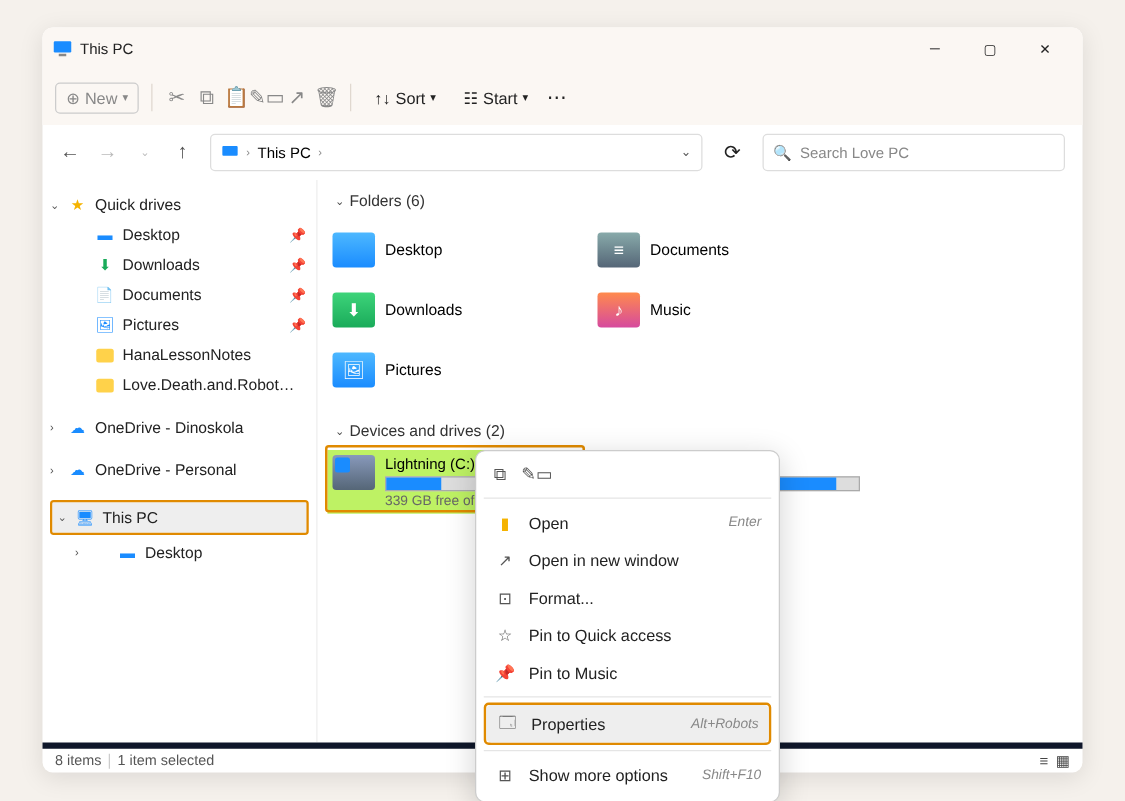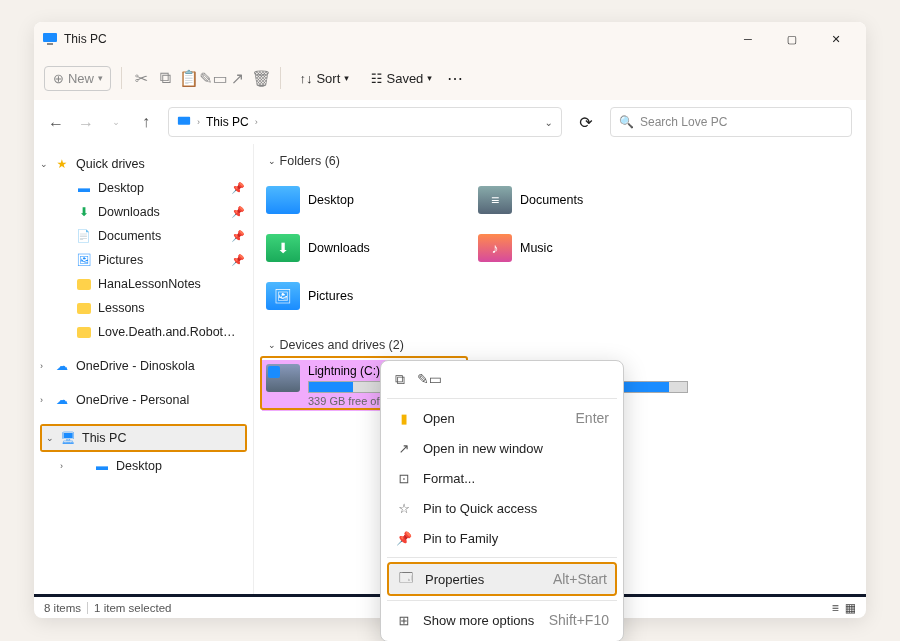--- a/index.html
+++ b/index.html
@@ -61,46 +61,46 @@
   .f-pic { background: linear-gradient(#4db8ff,#1a8cff); position: relative; }
   .f-doc { background: linear-gradient(#8aa,#567); }
   .f-mus { background: linear-gradient(#ff8a4d,#d64a9e); }
   .f-vid { background: linear-gradient(#a64dff,#6a1aff); }
   .playcirc { background: #fff; width: 12px; height: 12px; border-radius: 50%; display: flex; align-items: center; justify-content: center; color: #6a1aff; font-size: 7px; }
   .f-label { font-size: 12.5px; }
 
   .drives-wrap { position: relative; }
   .drive-hl { position: absolute; left: -2px; top: -4px; width: 208px; height: 54px; border: 2px solid #e08a00; border-radius: 3px; pointer-events: none; z-index: 2; }
   .drive { width: 200px; display: flex; gap: 8px; padding: 4px; }
-  .drive.sel { background: #f0abfc; justify-content: flex-end; }
+  .drive.sel { background: #bef264; justify-content: flex-end; }
   .drv-icon { width: 34px; height: 28px; background: linear-gradient(#89b,#567); border-radius: 3px; position: relative; }
   .drv-icon::after { content: ""; position: absolute; left: 2px; top: 2px; width: 12px; height: 12px; background: #1a8cff; border-radius: 2px; }
   .drv-body { flex: 1; min-width: 0; }
   .drv-name { font-size: 12px; margin-bottom: 3px; }
   .drv-bar { height: 12px; background: #ddd; border: 1px solid #aaa; position: relative; margin-bottom: 2px; }
   .drv-bar .fill { position: absolute; left: 0; top: 0; height: 100%; }
   .blue-fill { background: #1a8cff; }
   .drv-sub { font-size: 11px; color: #666; }
   .drive2 { position: absolute; left: 230px; top: 0; width: 200px; }
   .drive2 .drv-bar .fill { width: 130px; }
 
   
   .ctx { position: absolute; left: 380px; top: 360px; width: 244px; background: #fff; border: 1px solid #ccc; border-radius: 8px; box-shadow: 0 6px 24px rgba(0,0,0,0.18); padding: 6px; z-index: 50; }
   .ctx-top { display: flex; gap: 12px; padding: 4px 8px 6px; }
   .ctx-top div { color: #555; font-size: 14px; }
   .ctx-sep { height: 1px; background: #e5e5e5; margin: 4px 0; }
   .ctx-row { display: flex; align-items: center; height: 30px; padding: 0 8px; font-size: 13px; color: #222; border-radius: 4px; position: relative; }
   .ctx-row.hov { background: #eee; }
   .ctx-ic { width: 18px; margin-right: 10px; color: #555; font-size: 13px; display: flex; justify-content: center; }
   .ctx-ic.yf { color: #f5b301; }
-  .ctx-short { margin-left: auto; font-size: 14px; color: #888; }
+  .ctx-short { margin-left: auto; font-size: 11px; color: #888; font-style: italic; }
   .prop-hl { border: 2px solid #e08a00; border-radius: 4px; margin: 2px 0; }
 
   
-  .status { height: 24px; border-top: 3px solid #0f172a; display: flex; align-items: center; padding: 0 10px; font-size: 11.5px; color: #555; gap: 6px; }
+  .status { height: 24px; border-top: 5px solid #0f172a; display: flex; align-items: center; padding: 0 10px; font-size: 11.5px; color: #555; gap: 6px; }
   .status .vsep { width: 1px; height: 12px; background: #ccc; }
   .view-ic { margin-left: auto; display: flex; gap: 6px; color: #444; font-size: 12px; }
 </style>
 </head>
 <body>
 
 <div class="window">
 
   <div class="titlebar">
     <svg class="ic" viewBox="0 0 16 16">
@@ -129,21 +129,21 @@
     <div class="tb-ic">↗</div>
     <div class="tb-ic">🗑</div>
     <div class="tb-sep"></div>
     <div class="tb-btn dark">
         <span>↑↓</span>
         <span>Sort</span>
         <span style="font-size:9px">▾</span>
       </div>
     <div class="tb-btn dark">
         <span>☷</span>
-        <span>Saved</span>
+        <span>Start</span>
         <span style="font-size:9px">▾</span>
       </div>
     <div class="tb-ic dark">⋯</div>
   </div>
 
   <div class="navrow">
     <div class="nav-arrow">←</div>
     <div class="nav-arrow dis">→</div>
     <div class="nav-arrow dis" style="font-size:9px">⌄</div>
     <div class="nav-arrow">↑</div>
@@ -193,26 +193,20 @@
       <div class="sb-row indent">
           <span class="sb-ic">
             <span class="yellow"></span>
           </span>
           <span>HanaLessonNotes</span>
         </div>
       <div class="sb-row indent">
           <span class="sb-ic">
             <span class="yellow"></span>
           </span>
-          <span>Lessons</span>
-        </div>
-      <div class="sb-row indent">
-          <span class="sb-ic">
-            <span class="yellow"></span>
-          </span>
           <span style="white-space:nowrap;overflow:hidden;text-overflow:ellipsis;max-width:140px;display:inline-block">Love.Death.and.Robots.S03.10</span>
         </div>
       <div class="sb-sec-gap"></div>
       <div class="sb-row">
           <span class="exp">›</span>
           <span class="sb-ic cloud">☁</span>
           <span>OneDrive - Dinoskola</span>
         </div>
       <div class="sb-sec-gap"></div>
       <div class="sb-row">
@@ -321,28 +315,28 @@
   <div class="ctx-row">
       <span class="ctx-ic">⊡</span>
       <span>Format...</span>
     </div>
   <div class="ctx-row">
       <span class="ctx-ic">☆</span>
       <span>Pin to Quick access</span>
     </div>
   <div class="ctx-row">
       <span class="ctx-ic">📌</span>
-      <span>Pin to Family</span>
+      <span>Pin to Music</span>
     </div>
   <div class="ctx-sep"></div>
   <div class="prop-hl">
     <div class="ctx-row hov">
         <span class="ctx-ic">🗔</span>
         <span>Properties</span>
-        <span class="ctx-short">Alt+Start</span>
+        <span class="ctx-short">Alt+Robots</span>
       </div>
   </div>
   <div class="ctx-sep"></div>
   <div class="ctx-row">
       <span class="ctx-ic">⊞</span>
       <span>Show more options</span>
       <span class="ctx-short">Shift+F10</span>
     </div>
 </div>
 

